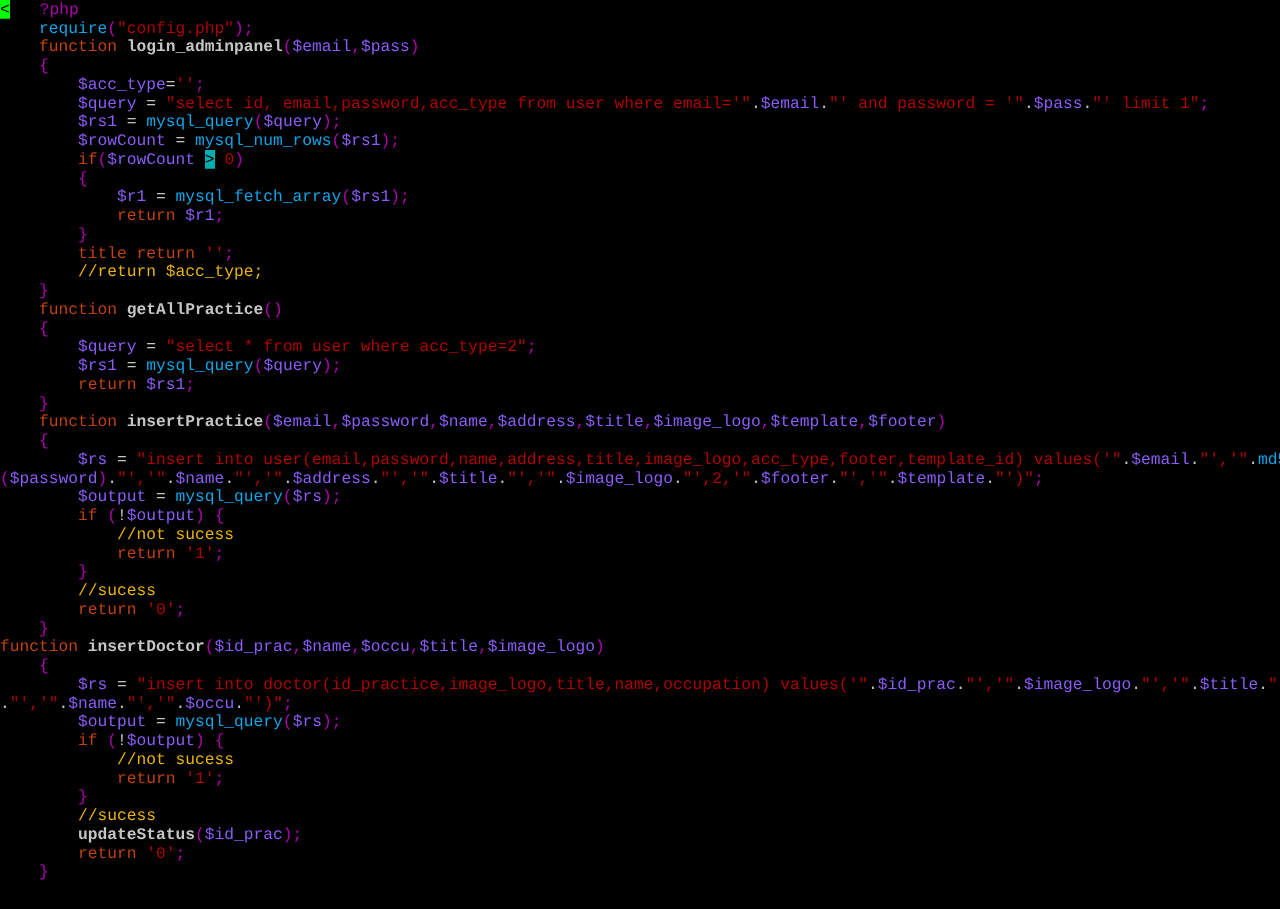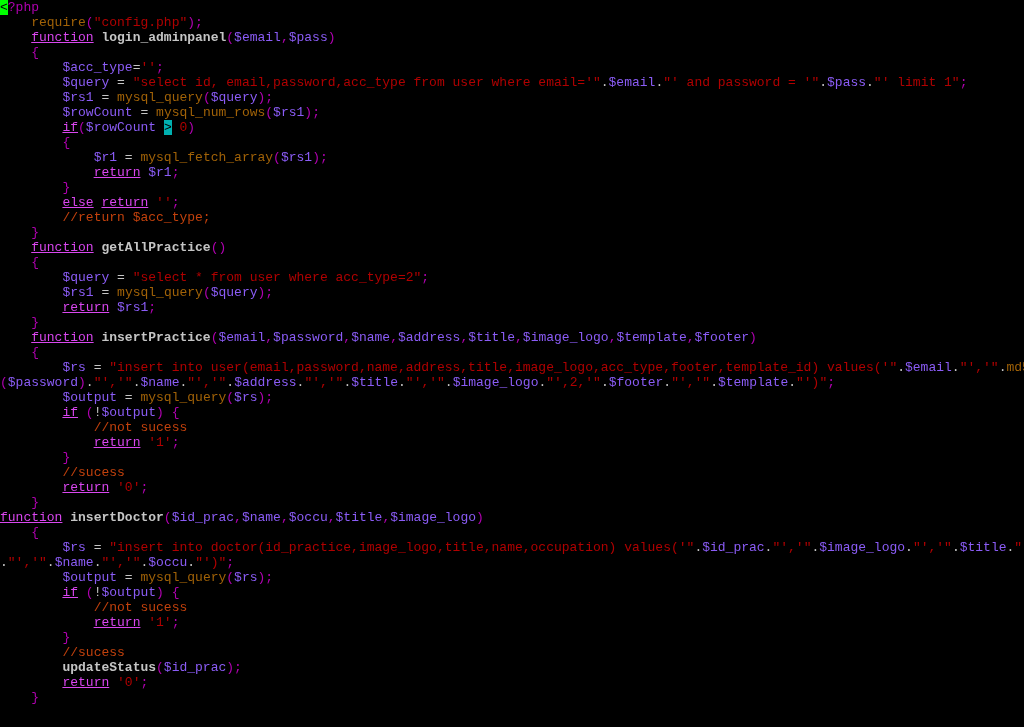--- a/index.html
+++ b/index.html
@@ -12,51 +12,51 @@
     font-family: "Courier New", Consolas, monospace;
     font-size: 13px;
     line-height: 15px;
   }
   pre.code {
     margin: 0;
     padding: 0;
     white-space: pre;
     font-family: inherit;
   }
-  .k  { color: #d946ef; text-decoration: underline; }          
+  .k  { color: #c2410c; }          
   .fn { color: #c5c5c5; font-weight: bold; }          
   .br { color: #b000b0; }          
   .var{ color: #8b5cf6; }          
   .op { color: #c5c5c5; }          
   .num{ color: #b00000; }          
   .str{ color: #b00000; }          
   .pun{ color: #b000b0; }          
-  .call{ color: #a16207; }         
-  .cm { color: #c2410c; }          
-  .tag{ color: #b000b0; }          
+  .call{ color: #0ea5e9; }         
+  .cm { color: #eab308; }          
+  .tag{ color: #b000b0; margin-left: 24px; }          
   .csr-g { background: #00ff00; color:#000; }  
   .csr-c { background: #00b0b0; color:#000; }  
 </style>
 </head>
 <body>
 
 <pre class="code"><span class="csr-g">&lt;</span><span class="tag">?php</span>
     <span class="call">require</span><span class="br">(</span><span class="str">"config.php"</span><span class="br">)</span><span class="pun">;</span>
     <span class="k">function</span> <span class="fn">login_adminpanel</span><span class="br">(</span><span class="var">$email</span><span class="pun">,</span><span class="var">$pass</span><span class="br">)</span>
     <span class="br">{</span>
         <span class="var">$acc_type</span><span class="op">=</span><span class="str">''</span><span class="pun">;</span>
         <span class="var">$query</span> <span class="op">=</span> <span class="str">"select id, email,password,acc_type from user where email='"</span><span class="op">.</span><span class="var">$email</span><span class="op">.</span><span class="str">"' and password = '"</span><span class="op">.</span><span class="var">$pass</span><span class="op">.</span><span class="str">"' limit 1"</span><span class="pun">;</span>
         <span class="var">$rs1</span> <span class="op">=</span> <span class="call">mysql_query</span><span class="br">(</span><span class="var">$query</span><span class="br">)</span><span class="pun">;</span>
         <span class="var">$rowCount</span> <span class="op">=</span> <span class="call">mysql_num_rows</span><span class="br">(</span><span class="var">$rs1</span><span class="br">)</span><span class="pun">;</span>
         <span class="k">if</span><span class="br">(</span><span class="var">$rowCount</span> <span class="csr-c">&gt;</span> <span class="num">0</span><span class="br">)</span>
         <span class="br">{</span>
             <span class="var">$r1</span> <span class="op">=</span> <span class="call">mysql_fetch_array</span><span class="br">(</span><span class="var">$rs1</span><span class="br">)</span><span class="pun">;</span>
             <span class="k">return</span> <span class="var">$r1</span><span class="pun">;</span>
         <span class="br">}</span>
-        <span class="k">else</span> <span class="k">return</span> <span class="str">''</span><span class="pun">;</span>
+        <span class="k">title</span> <span class="k">return</span> <span class="str">''</span><span class="pun">;</span>
         <span class="cm">//return $acc_type;</span>
     <span class="br">}</span>
     <span class="k">function</span> <span class="fn">getAllPractice</span><span class="br">()</span>
     <span class="br">{</span>
         <span class="var">$query</span> <span class="op">=</span> <span class="str">"select * from user where acc_type=2"</span><span class="pun">;</span>
         <span class="var">$rs1</span> <span class="op">=</span> <span class="call">mysql_query</span><span class="br">(</span><span class="var">$query</span><span class="br">)</span><span class="pun">;</span>
         <span class="k">return</span> <span class="var">$rs1</span><span class="pun">;</span>
     <span class="br">}</span>
     <span class="k">function</span> <span class="fn">insertPractice</span><span class="br">(</span><span class="var">$email</span><span class="pun">,</span><span class="var">$password</span><span class="pun">,</span><span class="var">$name</span><span class="pun">,</span><span class="var">$address</span><span class="pun">,</span><span class="var">$title</span><span class="pun">,</span><span class="var">$image_logo</span><span class="pun">,</span><span class="var">$template</span><span class="pun">,</span><span class="var">$footer</span><span class="br">)</span>
     <span class="br">{</span>

